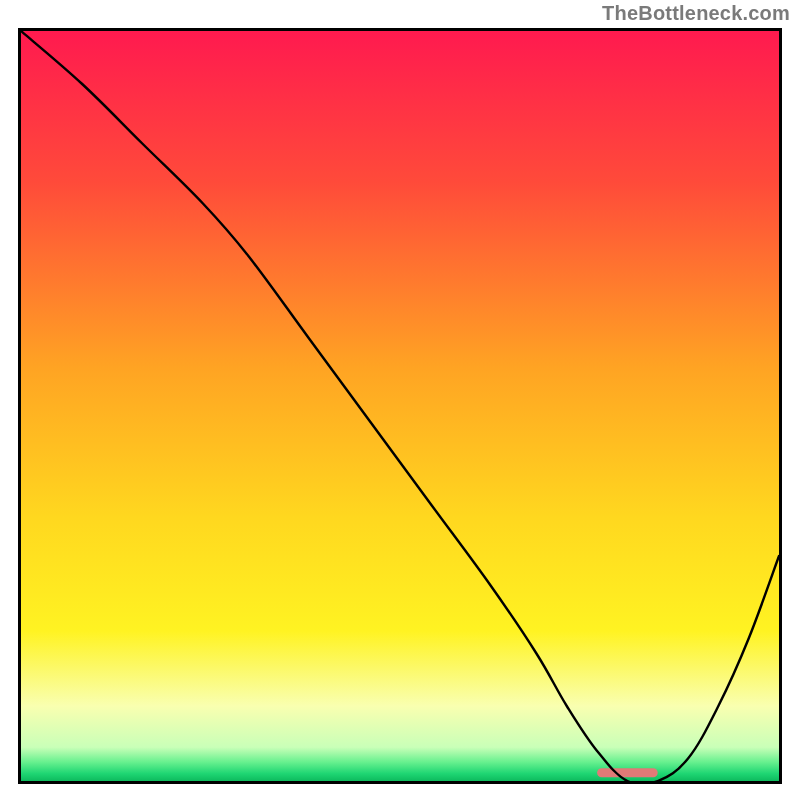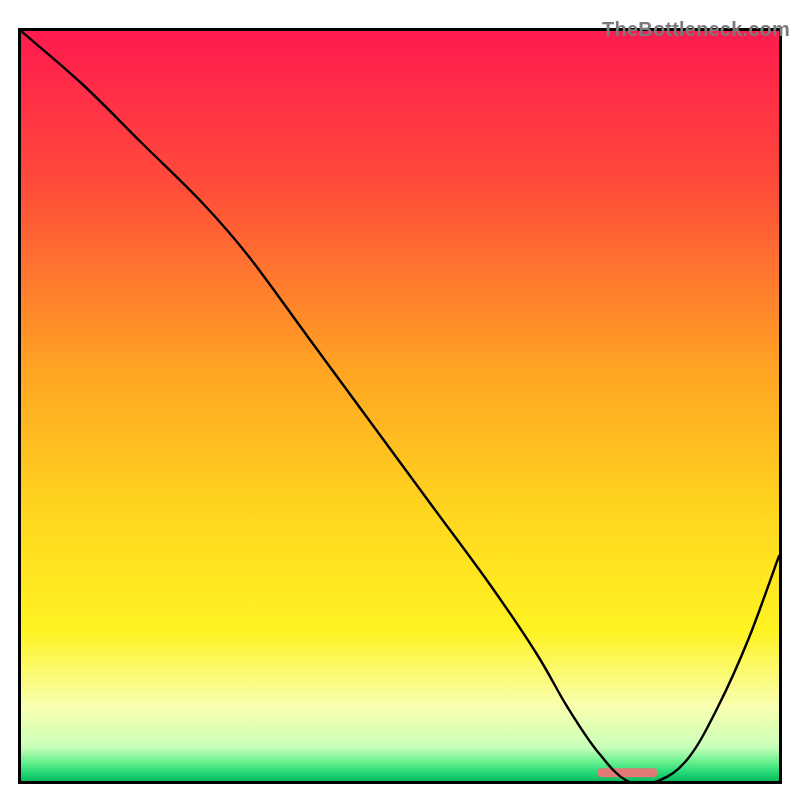--- a/index.html
+++ b/index.html
@@ -5,21 +5,21 @@
   html, body {
     margin: 0;
     padding: 0;
     width: 800px;
     height: 800px;
     overflow: hidden;
     background: #fff;
   }
   .attribution {
     position: absolute;
-    top: 18px;
+    top: 2px;
     right: 10px;
     font-family: Arial, Helvetica, sans-serif;
     font-size: 20px;
     font-weight: bold;
     color: #7a7a7a;
     letter-spacing: 0.2px;
     z-index: 10;
   }
   .chart-frame {
     position: absolute;

